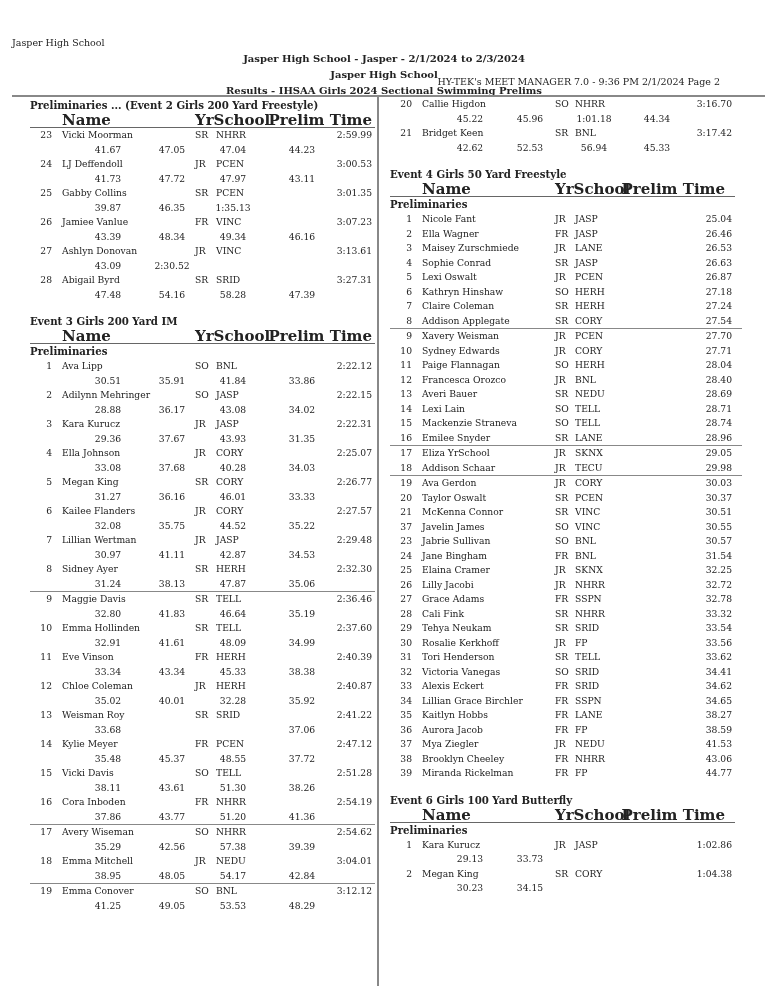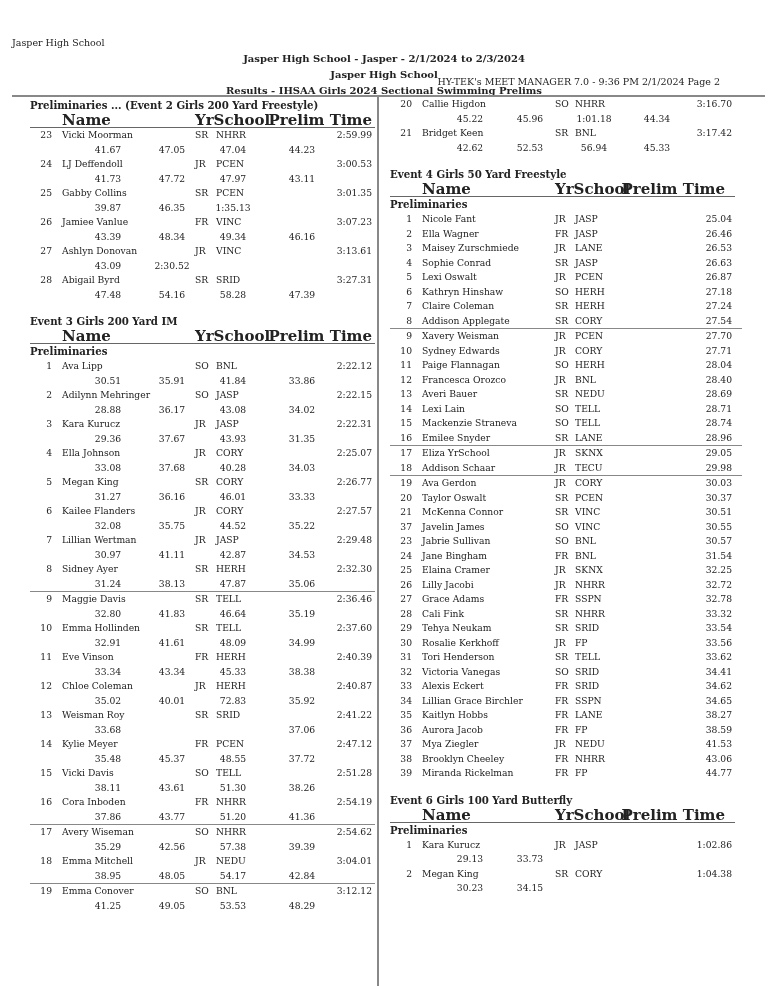--- a/index.html
+++ b/index.html
@@ -288,21 +288,21 @@
     <div class="row">
       <span class="place">12</span>
       <span class="name">Chloe Coleman</span>
       <span class="yr">JR</span>
       <span class="school">HERH</span>
       <span class="time">2:40.87</span>
     </div>
     <div class="row">
       <span class="split s0">35.02</span>
       <span class="split s1">40.01</span>
-      <span class="split s2">72.83</span>
+      <span class="split s2">32.28</span>
       <span class="split s3">35.92</span>
     </div>
     <div class="row">
       <span class="place">13</span>
       <span class="name">Weisman Roy</span>
       <span class="yr">SR</span>
       <span class="school">SRID</span>
       <span class="time">2:41.22</span>
     </div>
     <div class="row">

